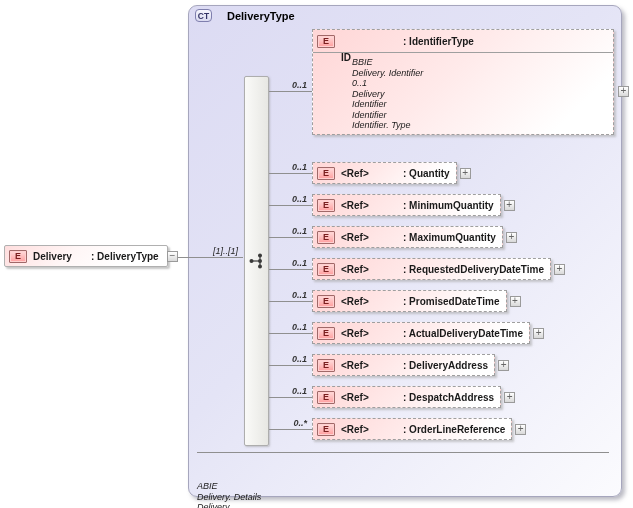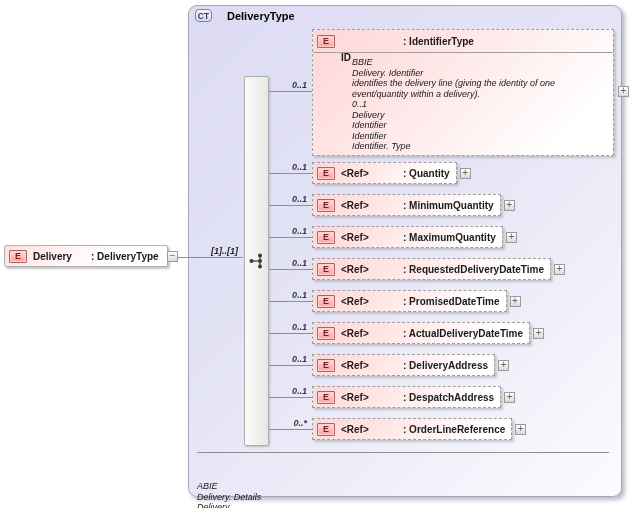--- a/index.html
+++ b/index.html
@@ -79,21 +79,21 @@
   .eannot{padding:4px 6px 3px 6px;margin-left:33px;}
   .eannot div, .ctannot div{
     font-size:9px;font-style:italic;color:#1a1a1a;line-height:10.5px;
   }
   
   .ctsep{position:absolute;left:8px;top:446px;width:412px;height:1px;background:#8f8f8f;}
   .ctannot{position:absolute;left:8px;top:475px;width:418px;}
   
   .occ{
     position:absolute;left:196px;top:246px;width:42px;text-align:right;z-index:5;
-    font-size:9px;font-style:italic;font-weight:bold;color:#222;white-space:nowrap;
+    font-size:9px;font-style:italic;font-weight:normal;color:#222;white-space:nowrap;
   }
   .topline{z-index:5;}
 </style>
 </head>
 <body>
 
 <div class="canvas">
 
   <div class="ctbox">
     <div class="cthead">
@@ -115,21 +115,20 @@
     <div class="card" style="left:78px;top:74px;width:40px;">0..1</div>
     <div class="dashedbox idbox">
       <div class="ehead">
         <span class="badge e">E</span>
         <span class="ncol">ID</span>
         <span>: IdentifierType</span>
       </div>
       <div class="eannot">
         <div>BBIE</div>
         <div>Delivery. Identifier</div>
-        <div>identifies the delivery line (giving the identity of one event/quantity within a delivery).</div>
         <div>0..1</div>
         <div>Delivery</div>
         <div>Identifier</div>
         <div>Identifier</div>
         <div>Identifier. Type</div>
       </div>
     </div>
     <div class="toggle abs" style="left:429px;top:80px;">+</div>
 
     <div class="hline" style="left:80px;top:167px;width:43px;"></div>

